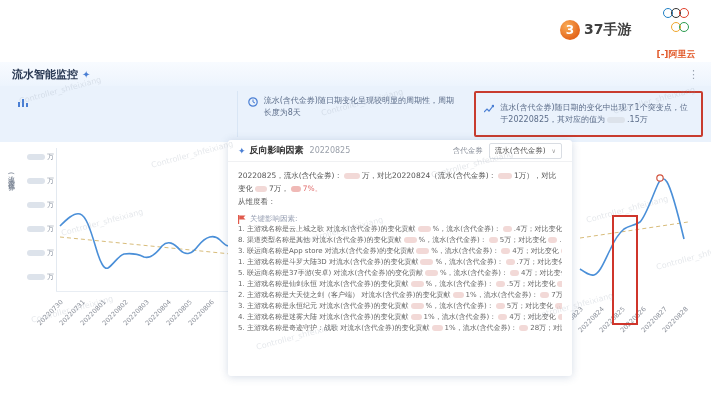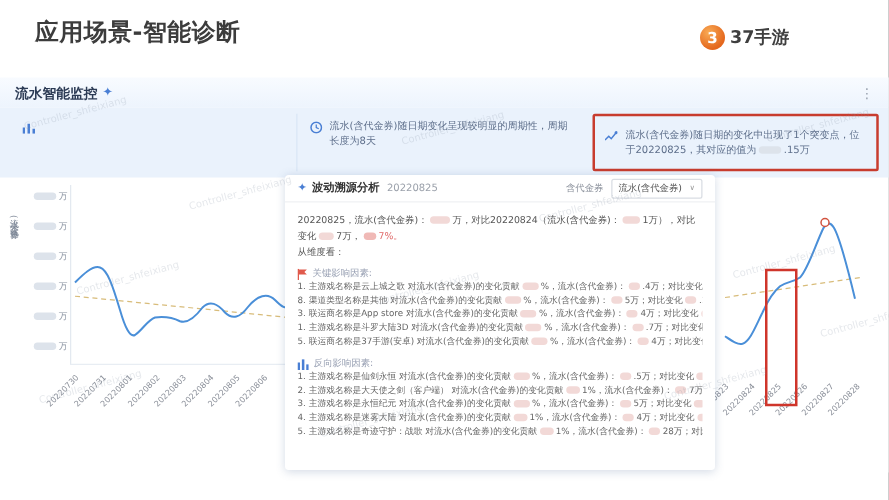--- a/index.html
+++ b/index.html
@@ -69,27 +69,34 @@
 
   
   .wm-layer { position:absolute; inset:0; pointer-events:none; z-index:9; }
   .wm { position:absolute; font-size:8px; color:#8b97a8; opacity:.22; transform:rotate(-15deg); white-space:nowrap; }
 </style>
 </head>
 <body>
 
 <div class="slide">
 
-  <div class="page-title">应用场景-智能诊断</div>
 
   <div class="brand37">
     <span class="brand37-mark">3</span>
     <span class="brand37-text">37手游</span>
   </div>
 
+  <div class="aliyun">
+    <div class="rings">
+      <span class="r blue"></span><span class="r black"></span><span class="r red"></span><br>
+      <span class="r yellow row2"></span><span class="r green" style="margin-top:-5px"></span>
+    </div>
+    <div class="aliyun-text"><span>[-]</span><span>阿里云</span></div>
+    <div class="aliyun-sub">● ● ● ● ● ●</div>
+  </div>
 
   <div class="dashboard">
 
     <div class="dash-header">
       <span class="dash-title">流水智能监控</span>
       <span class="dash-spark">✦</span>
       <span class="dash-menu">⋮</span>
     </div>
 
     <div class="cards">
@@ -161,21 +168,21 @@
           <span class="xtick" style="left: 28px; top: 162px;">20220825</span>
           <span class="xtick" style="left: 49px; top: 162px;">20220826</span>
           <span class="xtick" style="left: 70px; top: 162px;">20220827</span>
           <span class="xtick" style="left: 91px; top: 162px;">20220828</span>
         </div>
     </div>
 
     <div class="panel">
       <div class="panel-header">
         <span class="panel-spark">✦</span>
-        <span class="panel-title">波动溯源分析</span>
+        <span class="panel-title">反向影响因素</span>
         <span class="panel-date">20220825</span>
         <span class="var-label">含代金券</span>
         <span class="var-select">
           <span>流水(含代金券)</span>
           <span class="var-chevron">∨</span>
         </span>
       </div>
       <div class="panel-body">
         <p class="summary"><span>20220825，流水(含代金券)：</span><span class="blur" style="width: 16px;"></span><span>万，对比20220824（流水(含代金券)：</span><span class="blur" style="width: 14px;"></span><span>1万），对比变化</span><span class="blur" style="width: 12px;"></span><span>7万，</span><span class="blur red" style="width: 10px;"></span><span class="redtext">7%。</span></p>
         <div class="dim-note">从维度看：</div>
@@ -188,28 +195,20 @@
           <span>关键影响因素:</span>
         </div>
         <div>
             <div class="factor-line"><span>1. 主游戏名称是云上城之歌 对流水(含代金券)的变化贡献</span><span class="blur" style="width: 13px;"></span><span>%，流水(含代金券)：</span><span class="blur" style="width: 9px;"></span><span>.4万；对比变化</span></div>
             <div class="factor-line"><span>8. 渠道类型名称是其他 对流水(含代金券)的变化贡献</span><span class="blur" style="width: 13px;"></span><span>%，流水(含代金券)：</span><span class="blur" style="width: 9px;"></span><span>5万；对比变化</span><span class="blur" style="width: 9px;"></span><span>.1万，</span></div>
             <div class="factor-line"><span>3. 联运商名称是App store 对流水(含代金券)的变化贡献</span><span class="blur" style="width: 13px;"></span><span>%，流水(含代金券)：</span><span class="blur" style="width: 9px;"></span><span>4万；对比变化</span><span class="blur" style="width: 9px;"></span></div>
             <div class="factor-line"><span>1. 主游戏名称是斗罗大陆3D 对流水(含代金券)的变化贡献</span><span class="blur" style="width: 13px;"></span><span>%，流水(含代金券)：</span><span class="blur" style="width: 9px;"></span><span>.7万；对比变化</span></div>
             <div class="factor-line"><span>5. 联运商名称是37手游(安卓) 对流水(含代金券)的变化贡献</span><span class="blur" style="width: 13px;"></span><span>%，流水(含代金券)：</span><span class="blur" style="width: 9px;"></span><span>4万；对比变化</span></div>
           </div>
 
-        <div class="section-title">
-          <svg width="9" height="9">
-              <rect x="0" y="3" width="2" height="6" fill="#4a7fd4"></rect>
-              <rect x="3.5" y="0.5" width="2" height="8.5" fill="#4a7fd4"></rect>
-              <rect x="7" y="4.5" width="2" height="4.5" fill="#4a7fd4"></rect>
-            </svg>
-          <span>反向影响因素:</span>
-        </div>
         <div>
             <div class="factor-line"><span>1. 主游戏名称是仙剑永恒 对流水(含代金券)的变化贡献</span><span class="blur" style="width: 13px;"></span><span>%，流水(含代金券)：</span><span class="blur" style="width: 9px;"></span><span>.5万；对比变化</span><span class="blur" style="width: 9px;"></span></div>
             <div class="factor-line"><span>2. 主游戏名称是大天使之剑（客户端） 对流水(含代金券)的变化贡献</span><span class="blur" style="width: 11px;"></span><span>1%，流水(含代金券)：</span><span class="blur" style="width: 9px;"></span><span>7万；对比变化</span></div>
             <div class="factor-line"><span>3. 主游戏名称是永恒纪元 对流水(含代金券)的变化贡献</span><span class="blur" style="width: 13px;"></span><span>%，流水(含代金券)：</span><span class="blur" style="width: 9px;"></span><span>5万；对比变化</span><span class="blur" style="width: 9px;"></span></div>
             <div class="factor-line"><span>4. 主游戏名称是迷雾大陆 对流水(含代金券)的变化贡献</span><span class="blur" style="width: 11px;"></span><span>1%，流水(含代金券)：</span><span class="blur" style="width: 9px;"></span><span>4万；对比变化</span><span class="blur" style="width: 9px;"></span></div>
             <div class="factor-line"><span>5. 主游戏名称是奇迹守护：战歌 对流水(含代金券)的变化贡献</span><span class="blur" style="width: 11px;"></span><span>1%，流水(含代金券)：</span><span class="blur" style="width: 9px;"></span><span>28万；对比变化</span></div>
           </div>
       </div>
     </div>
   </div>

